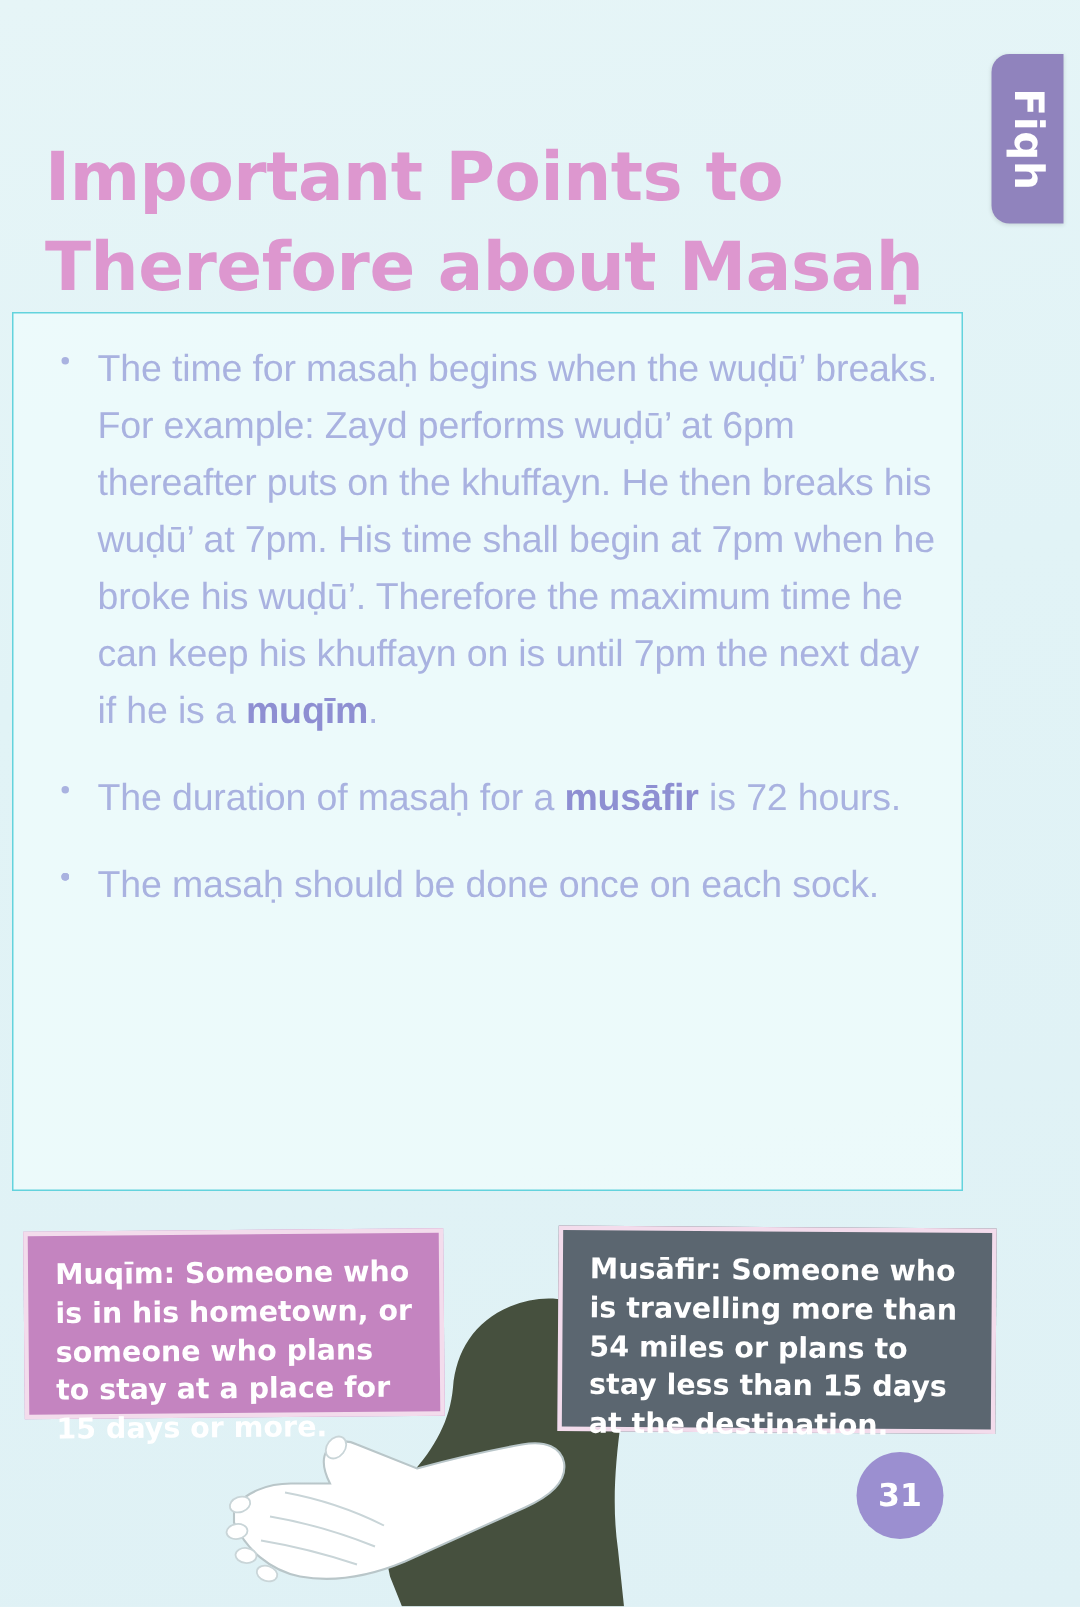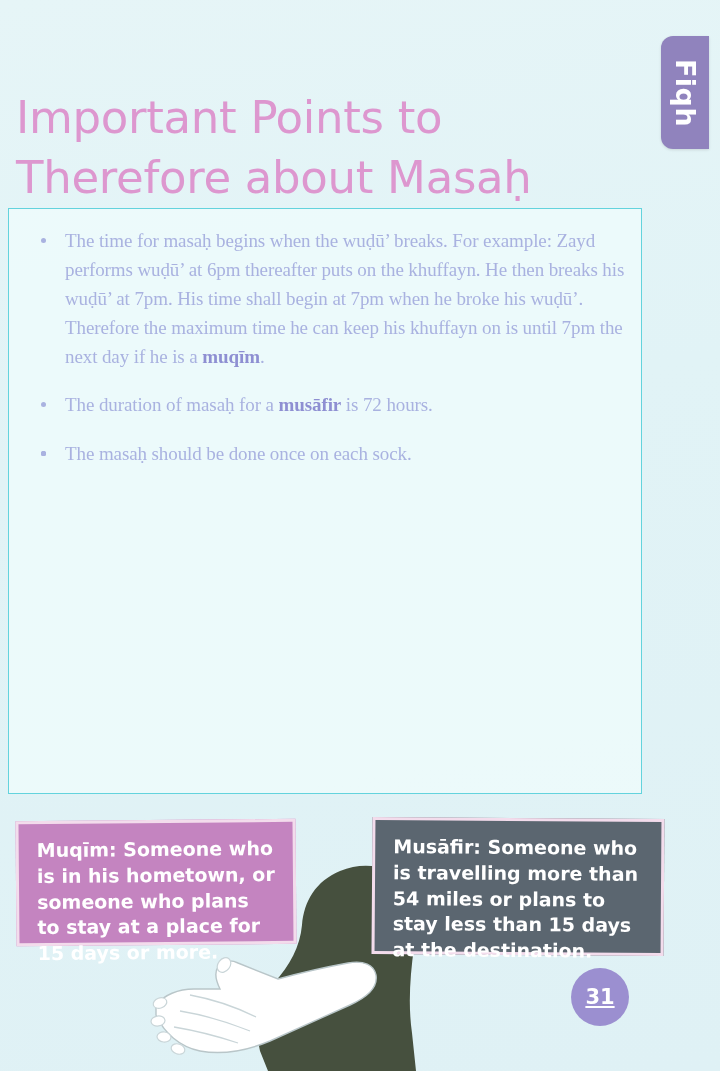--- a/index.html
+++ b/index.html
@@ -42,27 +42,27 @@
     color: #ffffff;
     font-size: 27px;
     font-weight: 600;
     letter-spacing: .5px;
     font-family: "DejaVu Sans", sans-serif;
   }
 
   
   .page-title {
     position: absolute;
-    left: 16px;
+    left: 30px;
     top: 58px;
     width: 650px;
     color: #dd97cf;
     font-family: "DejaVu Sans", sans-serif;
     font-size: 45px;
-    font-weight: 400;
+    font-weight: 700;
     line-height: 1.32;
     letter-spacing: -0.3px;
   }
   .page-title .line { display: block; }
 
   
   .content-box {
     position: absolute;
     left: 8px;
     top: 208px;
@@ -73,25 +73,25 @@
     box-sizing: border-box;
   }
   .bullets {
     margin: 0;
     padding: 18px 14px 0 30px;
     list-style: none;
   }
   .bullet {
     position: relative;
     color: #a9b2e0;
-    font-size: 19px;
+    font-size: 25px;
     line-height: 1.52;
     margin-bottom: 20px;
     padding-left: 26px;
-    font-family: Liberation Serif, serif;
+    font-family: Liberation Sans, sans-serif;
     letter-spacing: -0.1px;
   }
   .bullet:last-child { margin-bottom: 0; }
   .bullet .dot {
     position: absolute;
     left: 2px;
     top: 11px;
     width: 5px;
     height: 5px;
     background: #a9b2e0;
@@ -156,21 +156,20 @@
     border-radius: 50%;
     background: #9b8fd0;
     color: #ffffff;
     font-size: 21px;
     font-weight: 700;
     display: flex;
     align-items: center;
     justify-content: center;
     z-index: 8;
     font-family: "DejaVu Sans", sans-serif;
-    text-decoration: underline;
   }
 </style>
 </head>
 <body>
 
 <div class="page">
 
   <div class="side-tab">
     <span class="side-tab-label">Fiqh</span>
   </div>

